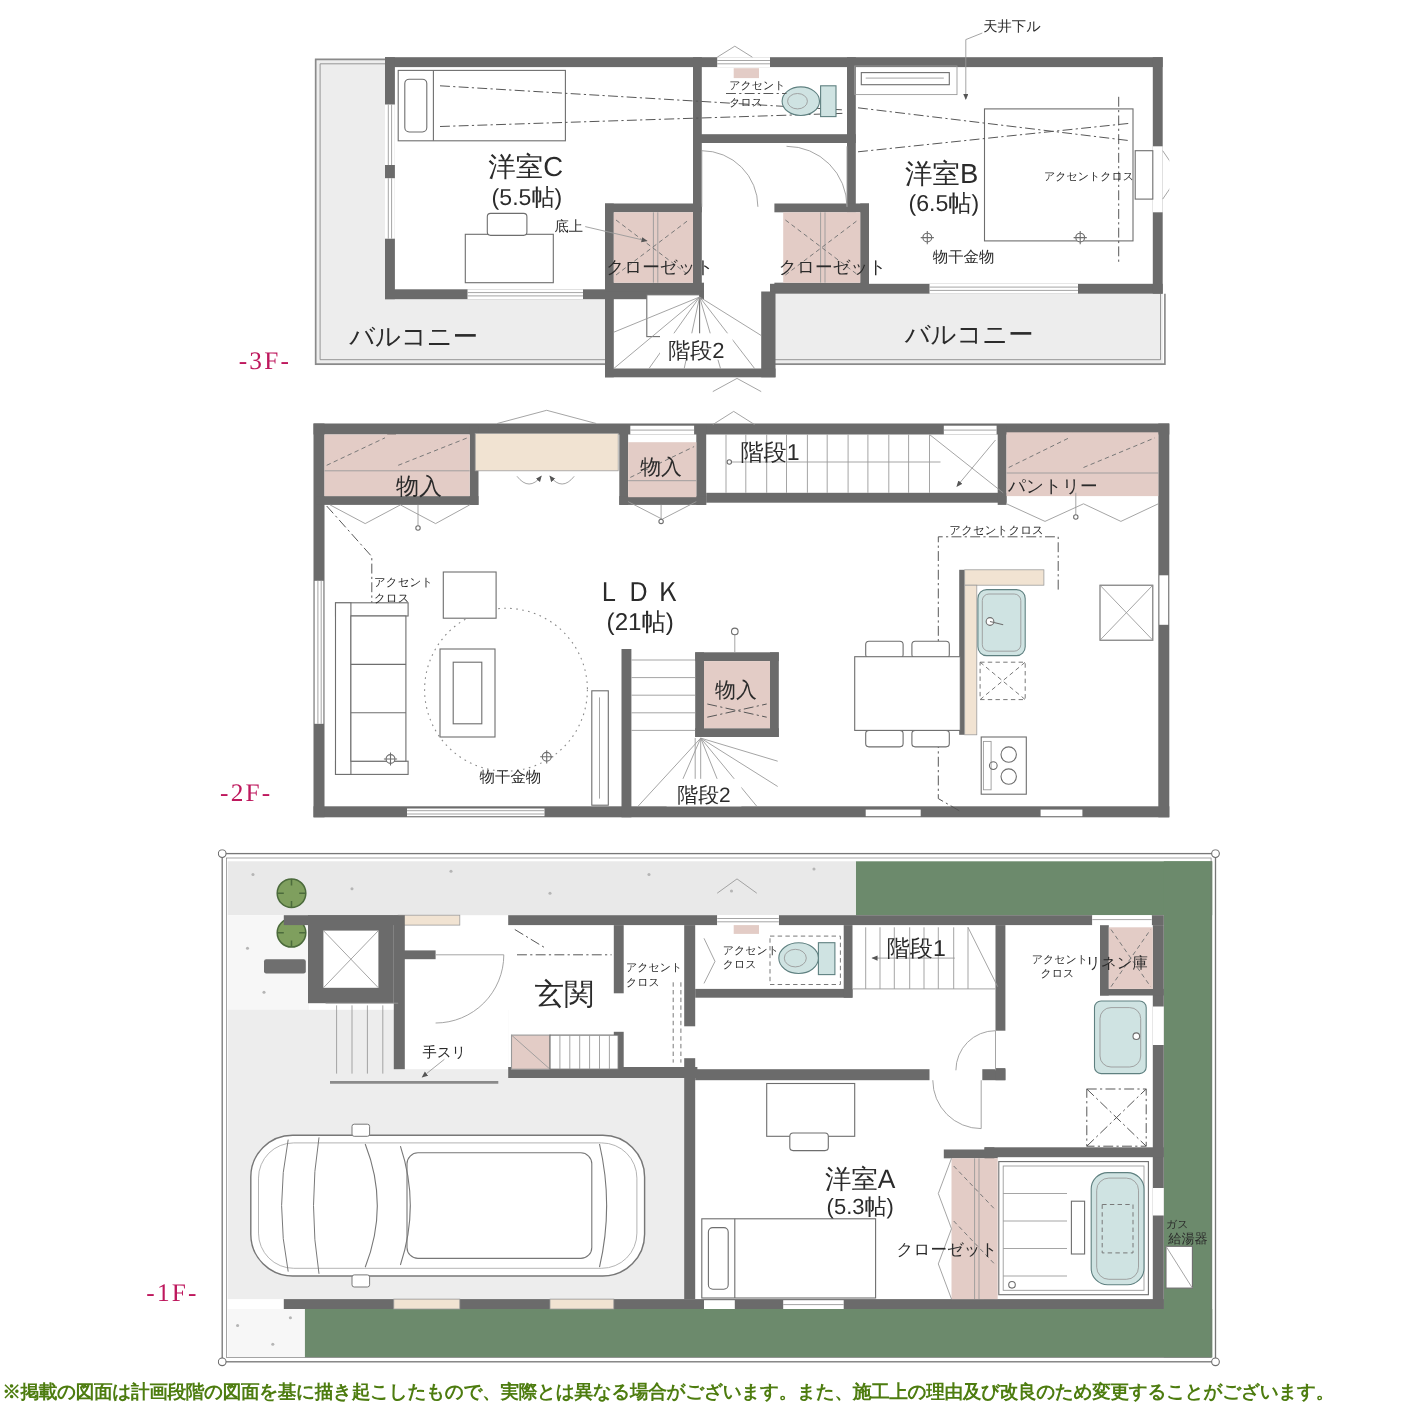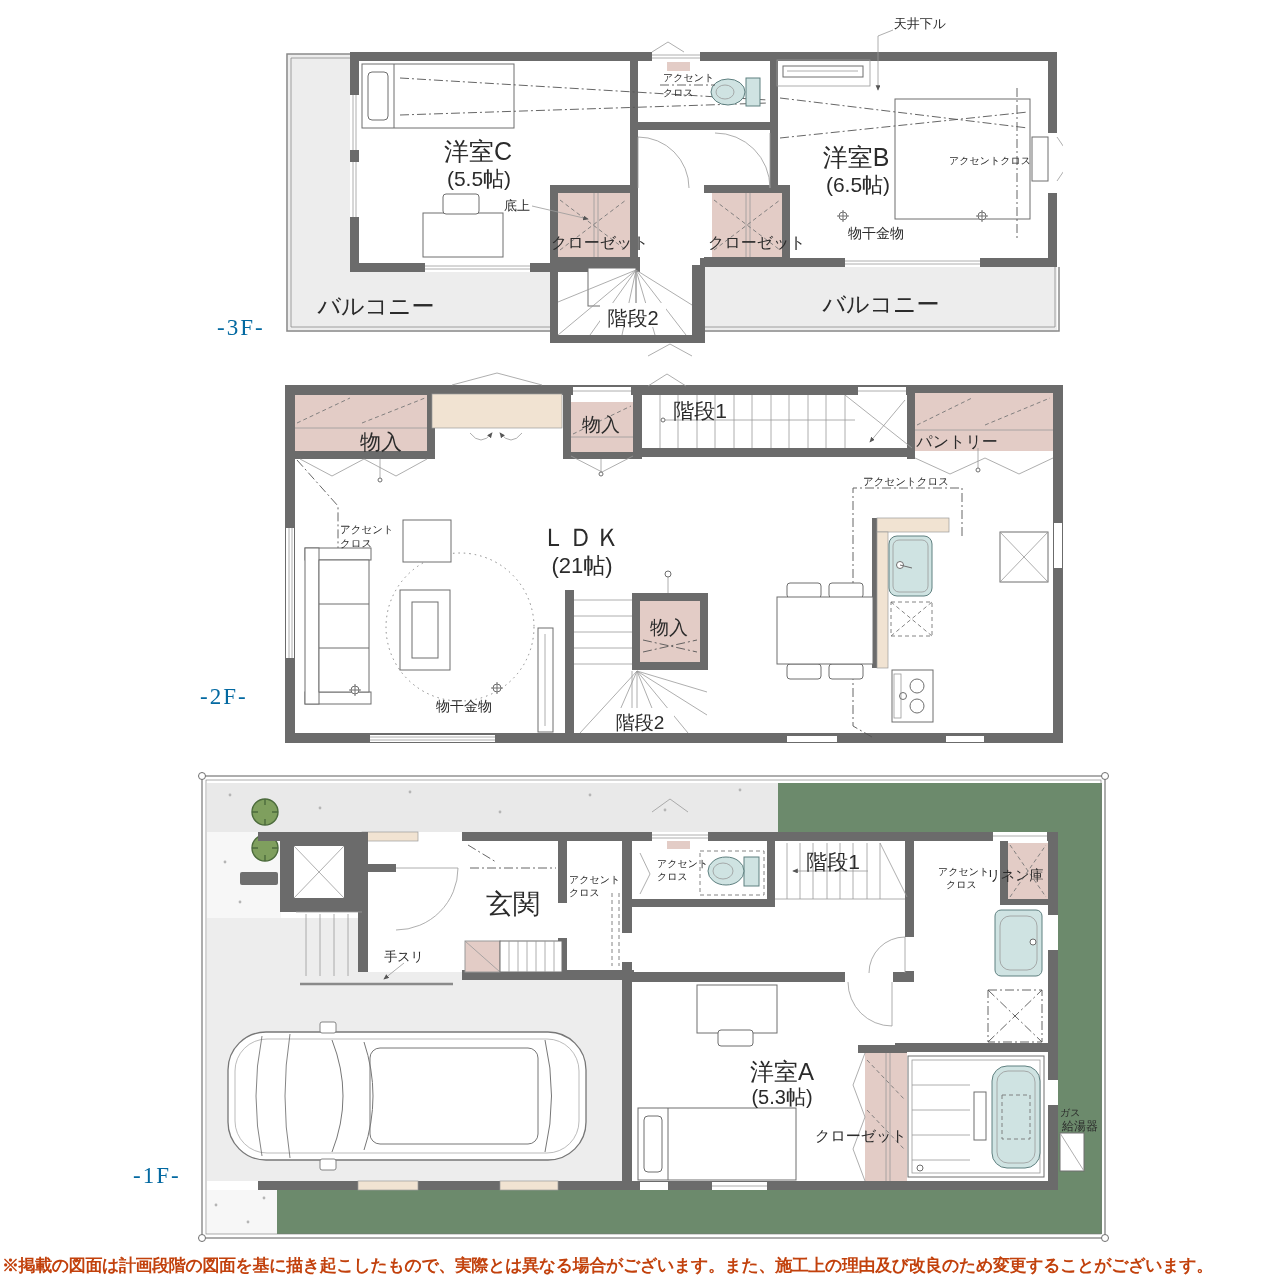--- a/index.html
+++ b/index.html
@@ -15,24 +15,24 @@
   .bl{fill:var(--fixture_blue,#cfe3e2);stroke:#5f8080;stroke-width:1;}
   .gr{fill:var(--lawn_green,#6c8a6c);}
   .pv{fill:var(--paving_gray,#ededed);}
   .ln{stroke:#6e6e6e;fill:none;stroke-width:1;}
   .ln2{stroke:#999;fill:none;stroke-width:.8;}
   .fw{fill:#ffffff;stroke:#6e6e6e;stroke-width:1;}
   .dd{stroke:#555;fill:none;stroke-width:.9;stroke-dasharray:9 3 2 3;}
   .dt{stroke:#888;fill:none;stroke-width:1;stroke-dasharray:1.5 4;}
   .dh{stroke:#777;fill:none;stroke-width:.9;stroke-dasharray:4 3;}
   .rail{stroke:#8a8a8a;fill:none;}
-  .flabel{position:absolute;font-family:"Liberation Serif",serif;color:#0369a1;
+  .flabel{position:absolute;font-family:"Liberation Serif",serif;color:#be185d;
           font-size:23px;letter-spacing:2px;}
   .disclaimer{position:absolute;left:2px;top:1254px;width:1278px;font-size:17px;
-          font-weight:bold;color:#c2410c;white-space:nowrap;letter-spacing:-0.4px;}
+          font-weight:bold;color:#4d7c0f;white-space:nowrap;letter-spacing:-0.4px;}
 </style>
 </head>
 <body>
 
 <div class="canvas">
 
 <svg class="floor" style="left:283px;top:10px" width="780" height="348" viewBox="283 10 780 348">
   <defs>
         <marker id="a3" markerWidth="8" markerHeight="8" refX="6" refY="3" orient="auto">
           <path d="M0,0L7,3L0,6z" fill="#555"></path>
@@ -573,18 +573,18 @@
   <text class="tc" x="1015" y="880" font-size="14">リネン庫</text>
   <text class="tc" x="404" y="961" font-size="13">手スリ</text>
   <text class="tc" x="782" y="1080" font-size="24">洋室A</text>
   <text class="tc" x="782" y="1104" font-size="20">(5.3帖)</text>
   <text class="tc" x="861" y="1141" font-size="15">クローゼット</text>
   <text x="1060" y="1116" font-size="10">ガス</text>
   <text x="1062" y="1130" font-size="12">給湯器</text>
 </svg>
 
 <div class="flabel" style="left:217px;top:315px">-3F-</div>
-<div class="flabel" style="left:200px;top:684px">-2F-</div>
+<div class="flabel" style="left:200px;top:708px">-2F-</div>
 <div class="flabel" style="left:133px;top:1163px">-1F-</div>
 
 <div class="disclaimer">※掲載の図面は計画段階の図面を基に描き起こしたもので、実際とは異なる場合がございます。また、施工上の理由及び改良のため変更することがございます。</div>
 
 </div>
 
 </body></html>

